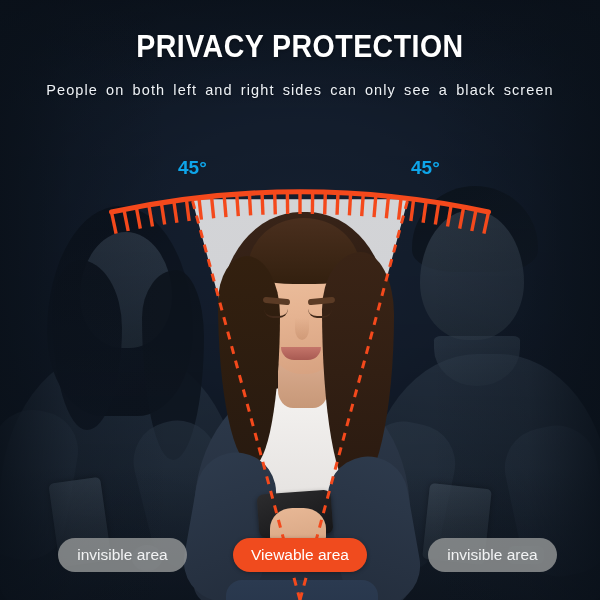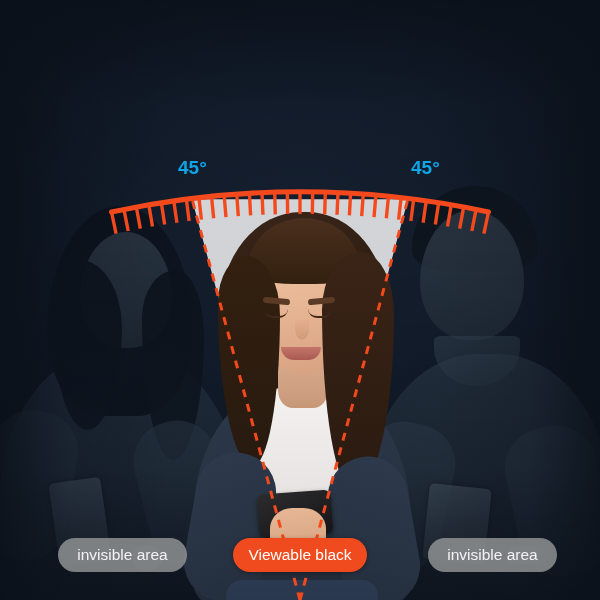--- a/index.html
+++ b/index.html
@@ -448,23 +448,27 @@
         <line x1="438.7220519055959" y1="202.77951313379765" x2="435.3235161128084" y2="224.5154270659317" stroke="#f4491c" stroke-width="3.4"></line>
         <line x1="451.2176568249021" y1="204.8236219462326" x2="447.51299262651924" y2="226.50945748875256" stroke="#f4491c" stroke-width="3.4"></line>
         <line x1="463.6831986599301" y1="207.0437097588274" x2="459.67314256803877" y2="228.67515562219683" stroke="#f4491c" stroke-width="3.4"></line>
         <line x1="476.1161991773662" y1="209.4393352032364" x2="471.8015484180098" y2="231.01209091095222" stroke="#f4491c" stroke-width="3.4"></line>
         <line x1="488.5141866133288" y1="212.01002201305562" x2="483.89579896801337" y2="233.51979875661107" stroke="#f4491c" stroke-width="3.4"></line>
         <line x1="300" y1="600" x2="192" y2="199" stroke="#f4491c" stroke-width="3" stroke-dasharray="8 7"></line>
         <line x1="300" y1="600" x2="408" y2="199" stroke="#f4491c" stroke-width="3" stroke-dasharray="8 7"></line>
       </g>
   </svg>
 
+  <div id="header">
+    <h1 id="title">PRIVACY PROTECTION</h1>
+    <p id="subtitle">People on both left and right sides can only see a black screen</p>
+  </div>
 
   <div class="angle-label" id="angle-left">45°</div>
   <div class="angle-label" id="angle-right">45°</div>
 
   <div id="legend">
     <div class="badge muted" id="badge-left">invisible area</div>
-    <div class="badge accent" id="badge-center">Viewable black</div>
+    <div class="badge accent" id="badge-center">Viewable area</div>
     <div class="badge muted" id="badge-right">invisible area</div>
   </div>
 
 </div>
 
 </body></html>

